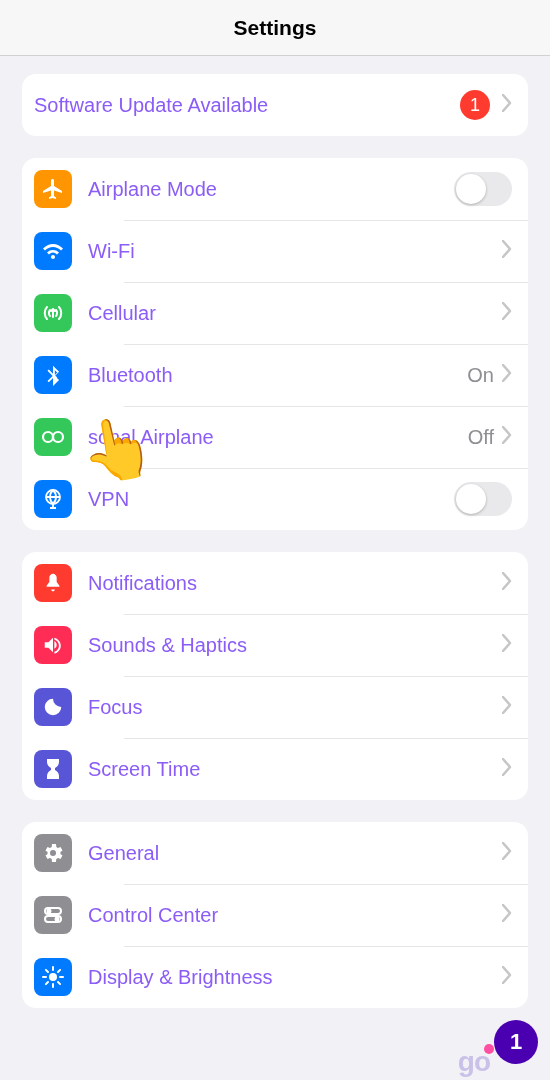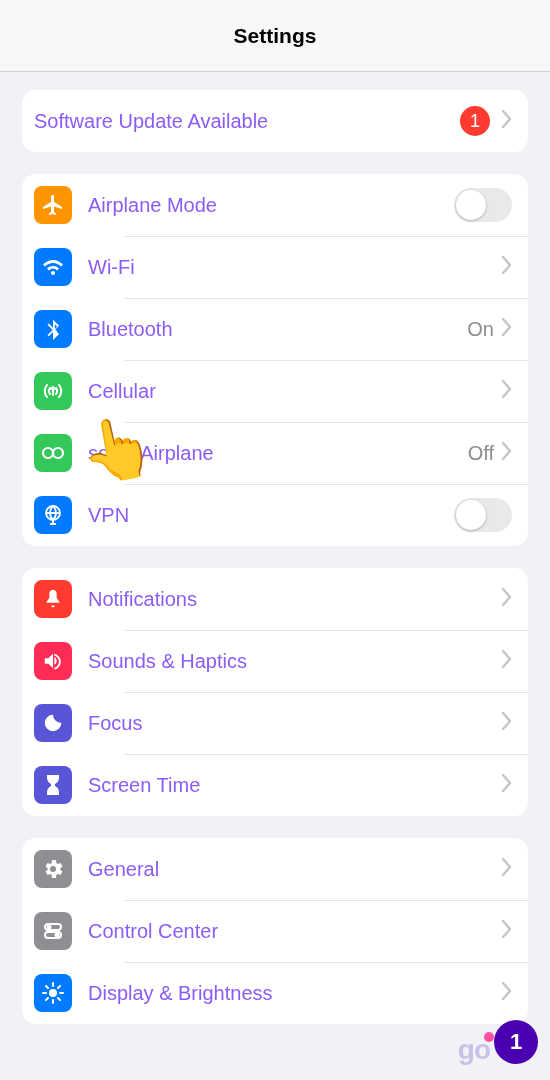--- a/index.html
+++ b/index.html
@@ -5,21 +5,21 @@
   * { box-sizing: border-box; margin: 0; padding: 0; }
   body {
     width: 550px;
     height: 1080px;
     background: #f2f2f6;
     font-family: -apple-system, "Helvetica Neue", Arial, sans-serif;
     overflow: hidden;
     position: relative;
   }
   .header {
-    height: 72px;
+    height: 56px;
     background: #f7f7f8;
     border-bottom: 1px solid #d1d1d4;
     display: flex;
     align-items: center;
     justify-content: center;
   }
   .header-title {
     font-size: 21px;
     font-weight: 700;
     color: #000;
@@ -134,21 +134,21 @@
     color: #fff;
     display: flex;
     align-items: center;
     justify-content: center;
     font-size: 22px;
     font-weight: 600;
   }
   .watermark {
     position: absolute;
     right: 60px;
-    bottom: 14px;
+    bottom: 2px;
     font-size: 28px;
     font-weight: 600;
     color: #c9c1e8;
     letter-spacing: -1px;
   }
   .watermark .dot {
     position: absolute;
     width: 10px; height: 10px;
     border-radius: 5px;
     background: #ff4fa3;
@@ -194,41 +194,41 @@
     </span>
     <span class="label">Wi-Fi</span>
     <span class="chevron">
       <svg width="10" height="18" viewBox="0 0 10 18">
           <path d="M1 1l7 8-7 8" stroke="currentColor" stroke-width="2.5" fill="none" stroke-linecap="round" stroke-linejoin="round"></path>
         </svg>
     </span>
   </div>
 
   <div class="row">
+    <span class="icon bg-green">
+      <svg width="24" height="24" viewBox="0 0 24 24" fill="none" stroke="#fff" stroke-width="2">
+          <path d="M12 8v8m0-8l-2 2m2-2l2 2M6 6c-3 3-3 9 0 12M18 6c3 3 3 9 0 12M9 9c-1.5 1.5-1.5 4.5 0 6M15 9c1.5 1.5 1.5 4.5 0 6" stroke-linecap="round"></path>
+        </svg>
+    </span>
+    <span class="label">Cellular</span>
+    <span class="chevron">
+      <svg width="10" height="18" viewBox="0 0 10 18">
+          <path d="M1 1l7 8-7 8" stroke="currentColor" stroke-width="2.5" fill="none" stroke-linecap="round" stroke-linejoin="round"></path>
+        </svg>
+    </span>
+  </div>
+
+  <div class="row">
     <span class="icon bg-blue">
       <svg width="22" height="26" viewBox="0 0 24 24" fill="#fff">
           <path d="M12 2v8.6L7.4 6 6 7.4 11.6 13 6 18.6 7.4 20 12 15.4V24l6.6-6.6L14 13l4.6-4.6L12 2zm2 4.8l2.6 2.6L14 12V6.8zm0 10.4l2.6-2.6L14 12v5.2z"></path>
         </svg>
     </span>
     <span class="label">Bluetooth</span>
     <span class="value">On</span>
-    <span class="chevron">
-      <svg width="10" height="18" viewBox="0 0 10 18">
-          <path d="M1 1l7 8-7 8" stroke="currentColor" stroke-width="2.5" fill="none" stroke-linecap="round" stroke-linejoin="round"></path>
-        </svg>
-    </span>
-  </div>
-
-  <div class="row">
-    <span class="icon bg-green">
-      <svg width="24" height="24" viewBox="0 0 24 24" fill="none" stroke="#fff" stroke-width="2">
-          <path d="M12 8v8m0-8l-2 2m2-2l2 2M6 6c-3 3-3 9 0 12M18 6c3 3 3 9 0 12M9 9c-1.5 1.5-1.5 4.5 0 6M15 9c1.5 1.5 1.5 4.5 0 6" stroke-linecap="round"></path>
-        </svg>
-    </span>
-    <span class="label">Cellular</span>
     <span class="chevron">
       <svg width="10" height="18" viewBox="0 0 10 18">
           <path d="M1 1l7 8-7 8" stroke="currentColor" stroke-width="2.5" fill="none" stroke-linecap="round" stroke-linejoin="round"></path>
         </svg>
     </span>
   </div>
 
   <div class="row">
     <span class="icon bg-green">
       <svg width="26" height="18" viewBox="0 0 26 18" fill="none" stroke="#fff" stroke-width="2.2">

